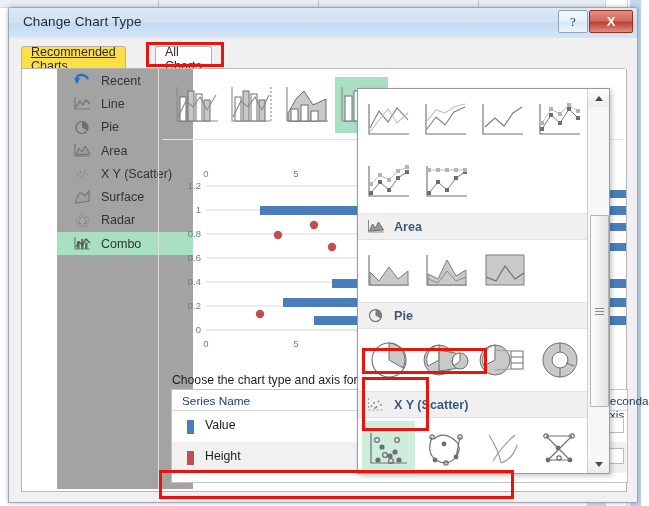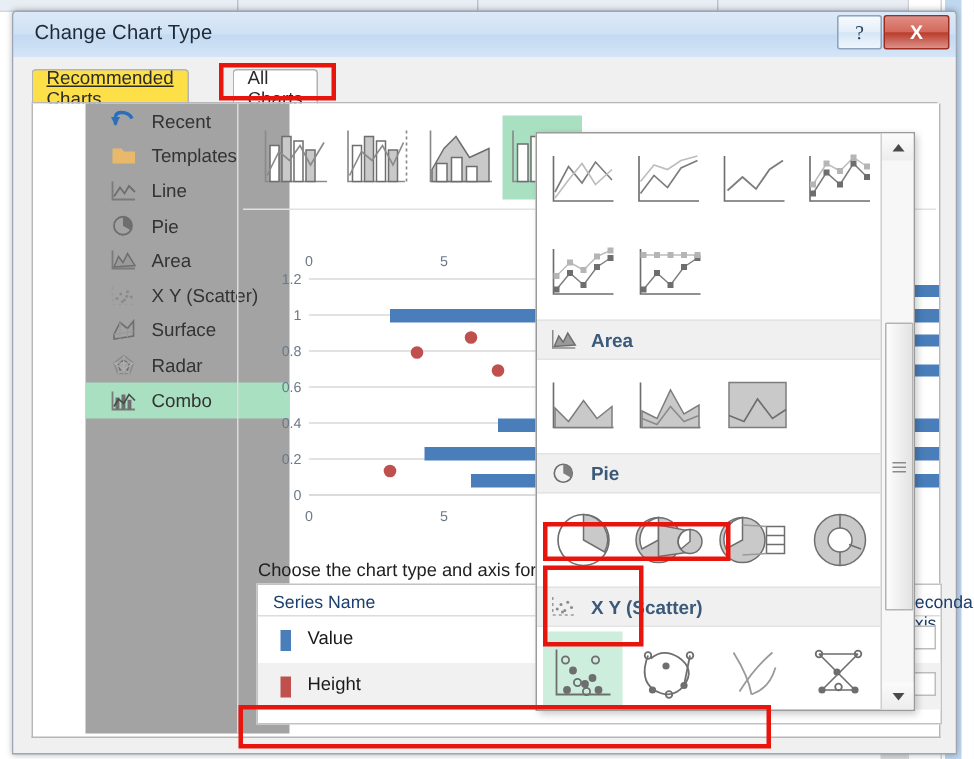--- a/index.html
+++ b/index.html
@@ -157,26 +157,20 @@
         <div class="sidebar">
 
           <div class="sbitem">
             <svg class="sbicon" viewBox="0 0 19 17">
               <path d="M4 11 L4 6 Q4 3 8 3 Q13 3 15 7" stroke="#2a6fbb" stroke-width="2.3" fill="none"></path>
               <polygon points="1,6 7,6 4,12" fill="#2a6fbb"></polygon>
             </svg>
             <span class="sblabel">Recent</span>
           </div>
 
-          <div class="sbitem">
-            <svg class="sbicon" viewBox="0 0 19 17">
-              <path d="M2 4 h6 l1.6 2 H17 v8 H2 Z" fill="#e8b96a"></path>
-            </svg>
-            <span class="sblabel">Templates</span>
-          </div>
 
 
           <div class="sbitem">
             <svg class="sbicon" viewBox="0 0 19 17">
               <path d="M2 2 v12 h15" stroke="#7a7a7a" stroke-width="1.2" fill="none"></path>
               <path d="M3 12 L7 6 L10 10 L13 5 L17 9" stroke="#6e6e6e" stroke-width="1.2" fill="none"></path>
             </svg>
             <span class="sblabel">Line</span>
           </div>
 

